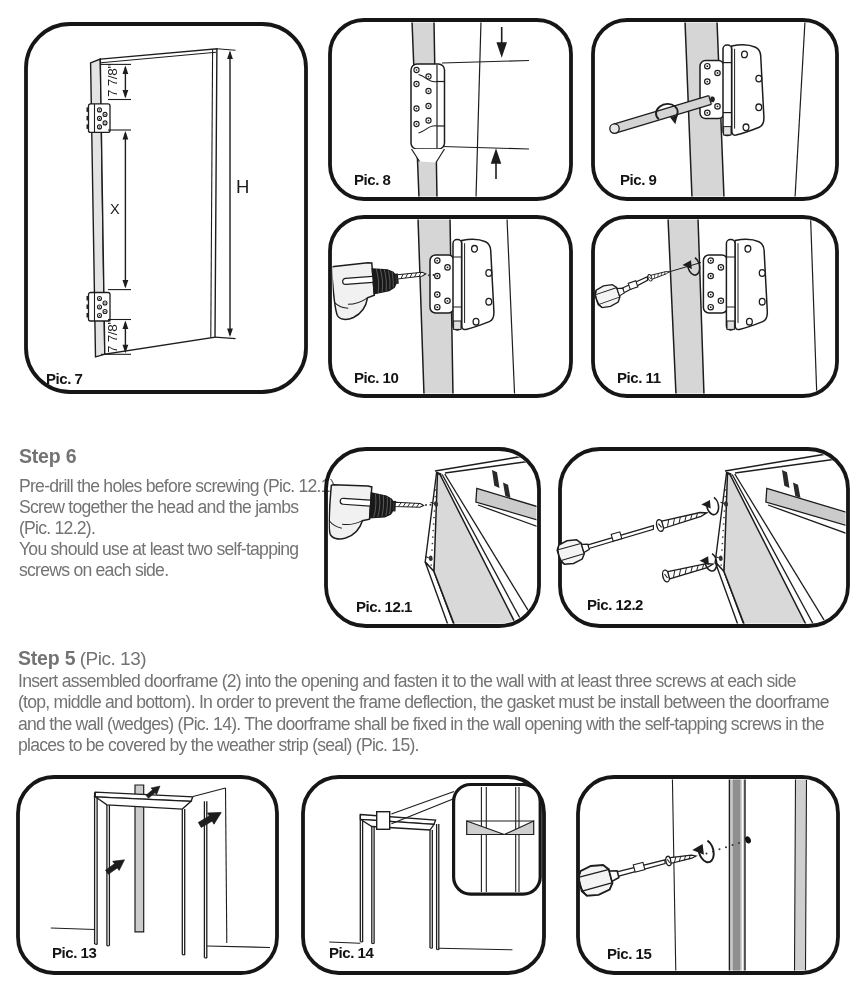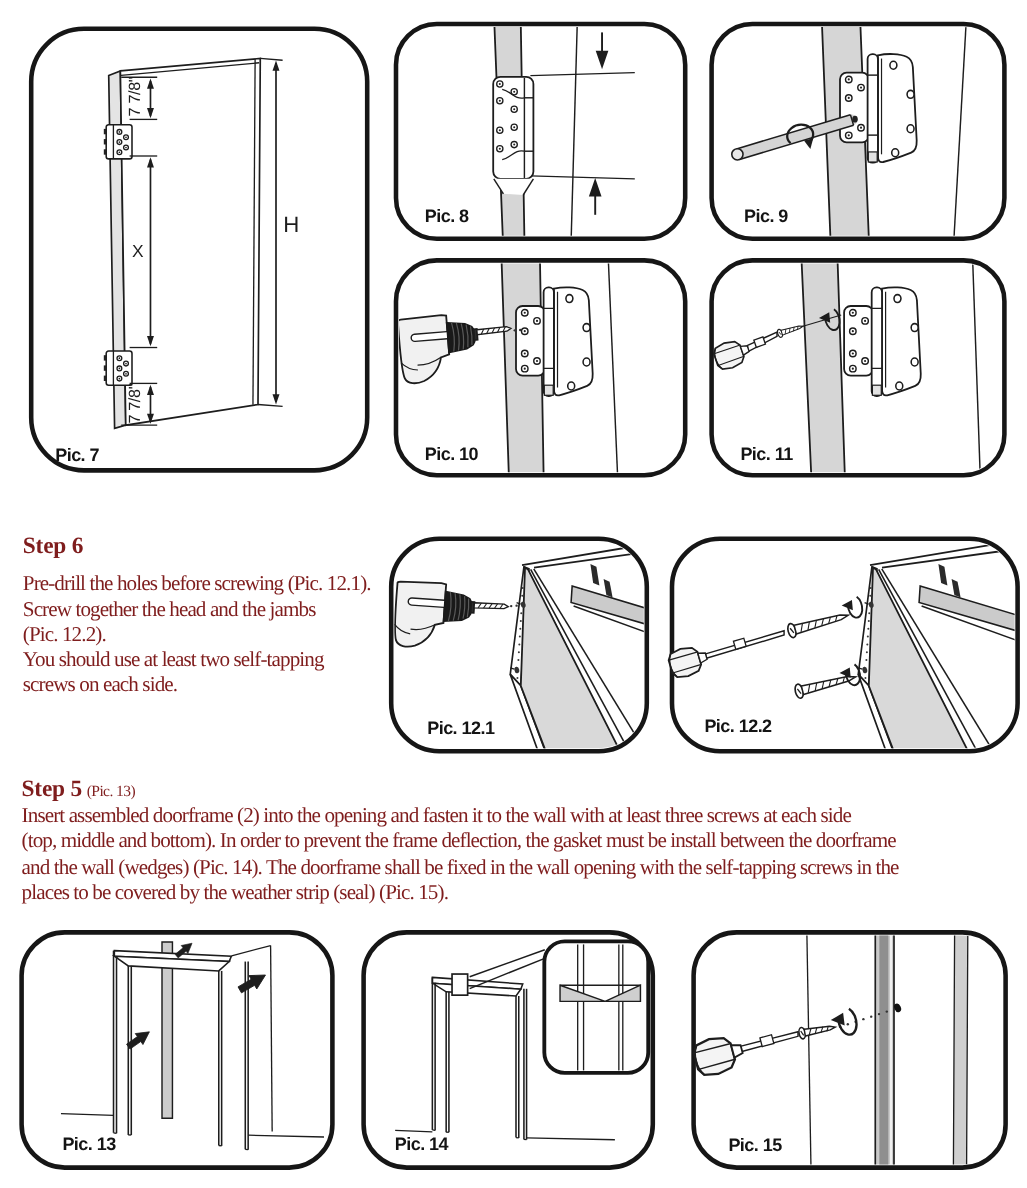--- a/index.html
+++ b/index.html
@@ -1,34 +1,34 @@
 <!DOCTYPE html>
 <html><head>
 <meta charset="utf-8">
 <style>
 html,body{margin:0;padding:0;background:#fff;}
 #page{position:relative;width:856px;height:990px;background:#fff;overflow:hidden;
   font-family:"Liberation Sans",sans-serif;color:#1a1a1a;}
-.tx{position:absolute;font-family:Liberation Serif, serif;color:#7f1d1d;}
+.tx{position:absolute;font-family:Liberation Sans, sans-serif;color:#737373;}
 .h6{font-size:19.5px;font-weight:bold;letter-spacing:-0.2px;line-height:20px;}
 .body6{font-size:17.6px;line-height:21.1px;letter-spacing:-0.75px;white-space:pre;}
 .body7{font-size:17.6px;line-height:21.5px;letter-spacing:-0.75px;white-space:pre;}
 svg{position:absolute;left:0;top:0;}
 svg text{font-family:"Liberation Sans",sans-serif;}
 .lab{font-weight:bold;font-size:15px;fill:#141414;letter-spacing:-0.45px;}
 </style>
 </head>
 <body>
 <div id="page">
 <div class="tx" style="left:19px;top:446px;width:520px">
   <div class="h6">Step 6</div>
   <div class="body6" style="margin-top:10px">Pre-drill the holes before screwing (Pic. 12.1).<br>Screw together the head and the jambs<br>(Pic. 12.2).<br>You should use at least two self-tapping<br>screws on each side.</div>
 </div>
 <div class="tx" style="left:18px;top:648px;width:856px">
-  <div><span class="h6">Step 5</span> <span style="font-size:13px;letter-spacing:-0.5px"> (Pic. 13)</span></div>
+  <div><span class="h6">Step 5</span> <span style="font-size:19px;letter-spacing:-0.5px"> (Pic. 13)</span></div>
   <div class="body7" style="margin-top:0.5px">Insert assembled doorframe (2) into the opening and fasten it to the wall with at least three screws at each side<br>(top, middle and bottom). In order to prevent the frame deflection, the gasket must be install between the doorframe<br>and the wall (wedges) (Pic. 14). The doorframe shall be fixed in the wall opening with the self-tapping screws in the<br>places to be covered by the weather strip (seal) (Pic. 15).</div>
 </div>
 <svg width="856" height="990" viewBox="0 0 856 990">
 <defs>
 <clipPath id="cp8">
           <rect x="2.5" y="2.5" width="236" height="174" rx="31"></rect>
         </clipPath>
 <clipPath id="cp9">
           <rect x="2.5" y="2.5" width="239" height="174" rx="31"></rect>
         </clipPath>

